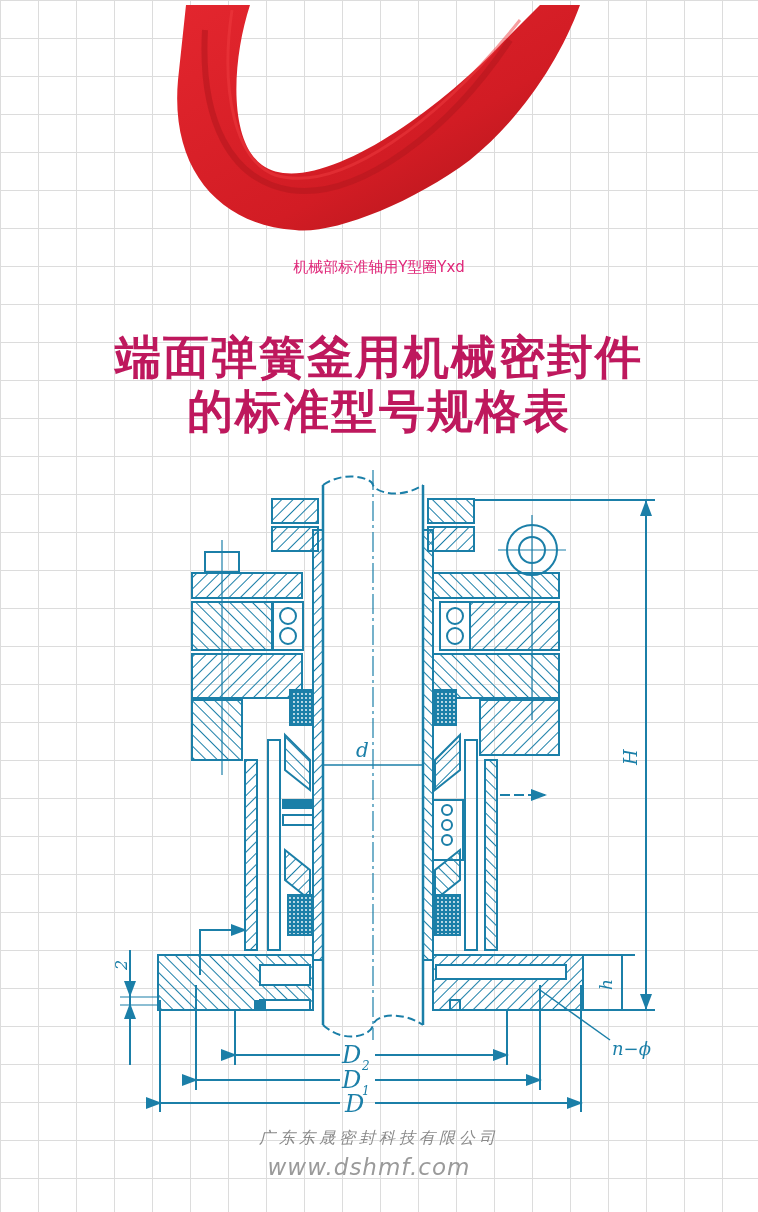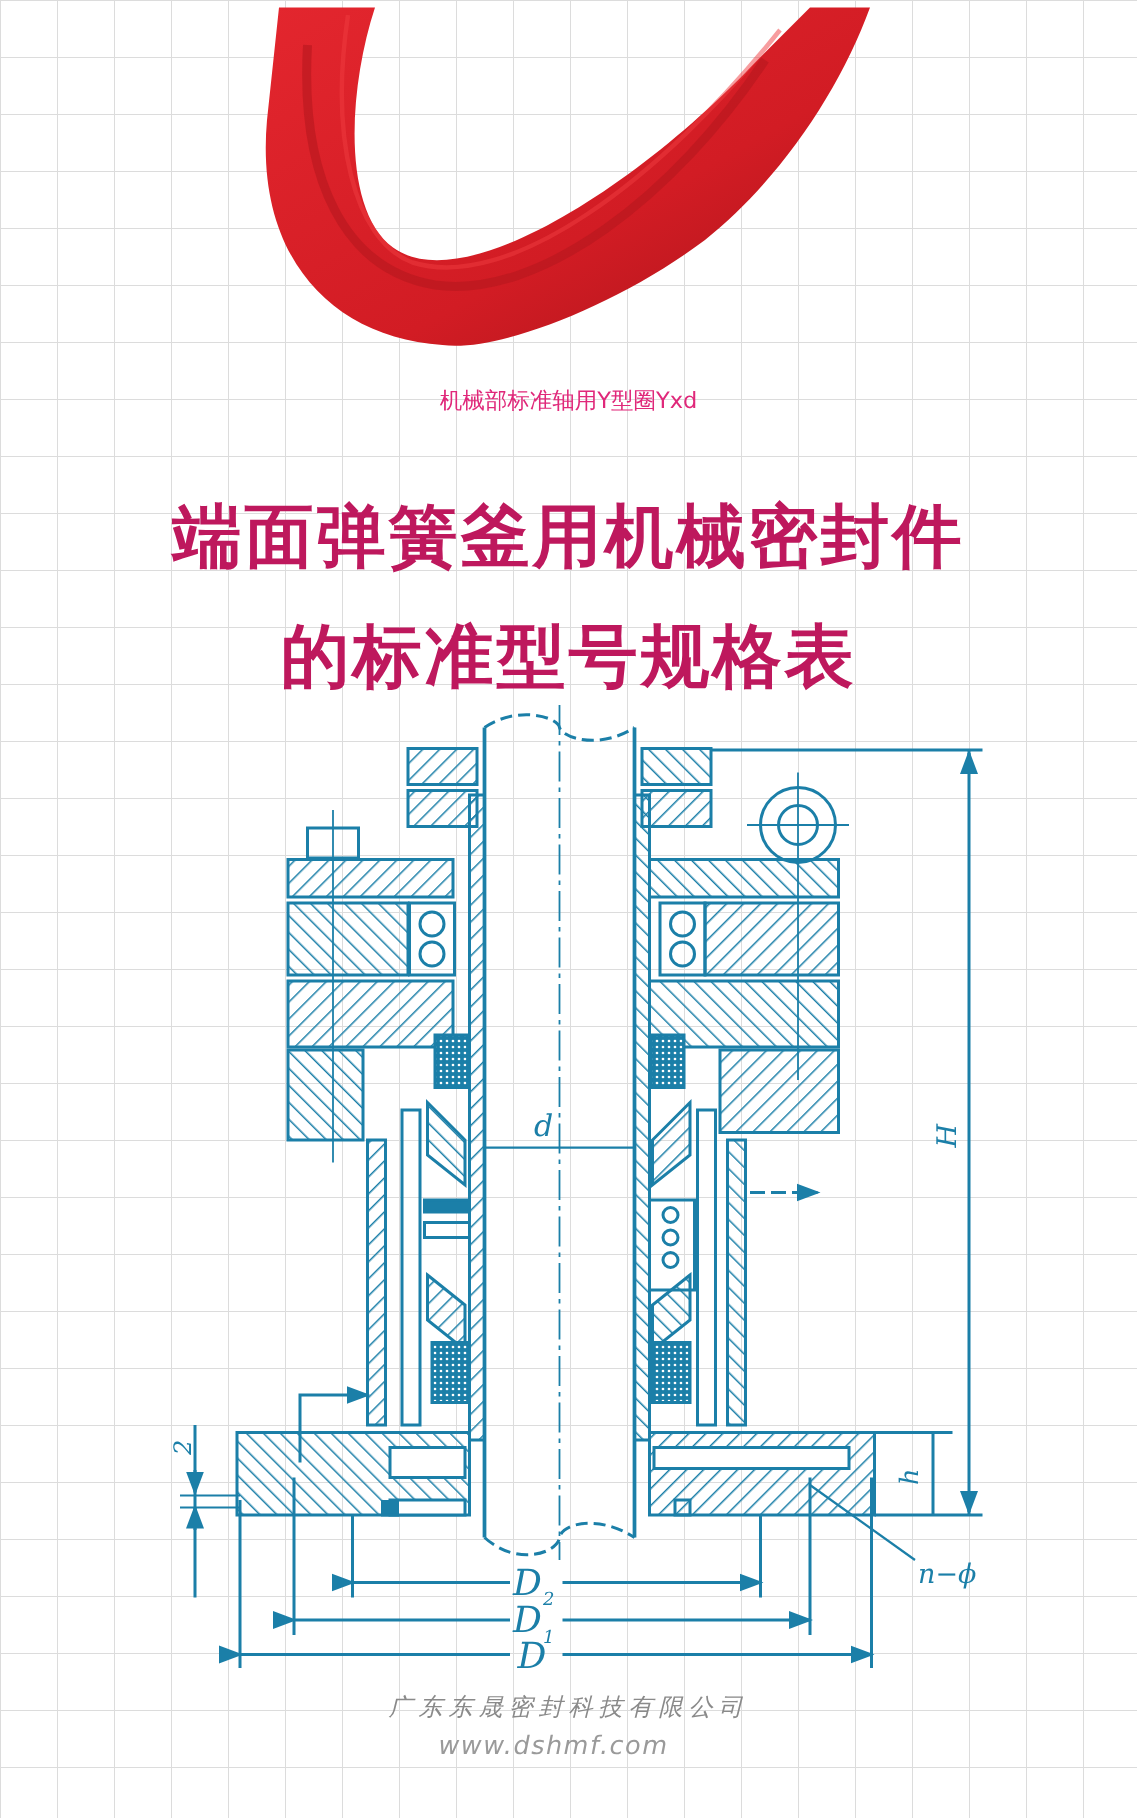--- a/index.html
+++ b/index.html
@@ -17,30 +17,30 @@
     #ring { left:0; top:0; width:758px; height:250px; }
     .caption {
       left:0; width:758px; top:258px; text-align:center;
       color:#e0287a; font-size:15px; letter-spacing:0px;
     }
     .title {
       left:0; width:758px; text-align:center; color:#be185d;
       font-size:46px; font-weight:bold; letter-spacing:2px; line-height:60px;
     }
     .t1 { top:327px; }
-    .t2 { top:407px; }
+    .t2 { top:381px; }
     #diagram { left:100px; top:465px; width:620px; height:660px; }
     .company {
       left:0; width:758px; top:1128px; text-align:center;
       color:#8a8a8a; font-size:16px; letter-spacing:4px;
       font-family:"DejaVu Serif", serif; font-style:italic;
     }
     .website {
       left:0; width:738px; top:1154px; text-align:center;
-      color:#9a9a9a; font-size:17px; letter-spacing:1px; font-style:italic;
+      color:#9a9a9a; font-size:23px; letter-spacing:1px; font-style:italic;
     }
   </style>
 </head>
 <body>
 
 <svg id="ring" class="abs" viewBox="0 0 758 250">
   <defs>
     <linearGradient id="rg" x1="0" x2="1" y1="0" y2="1">
       <stop offset="0" stop-color="#e3262e"></stop>
       <stop offset="0.6" stop-color="#d21c24"></stop>

